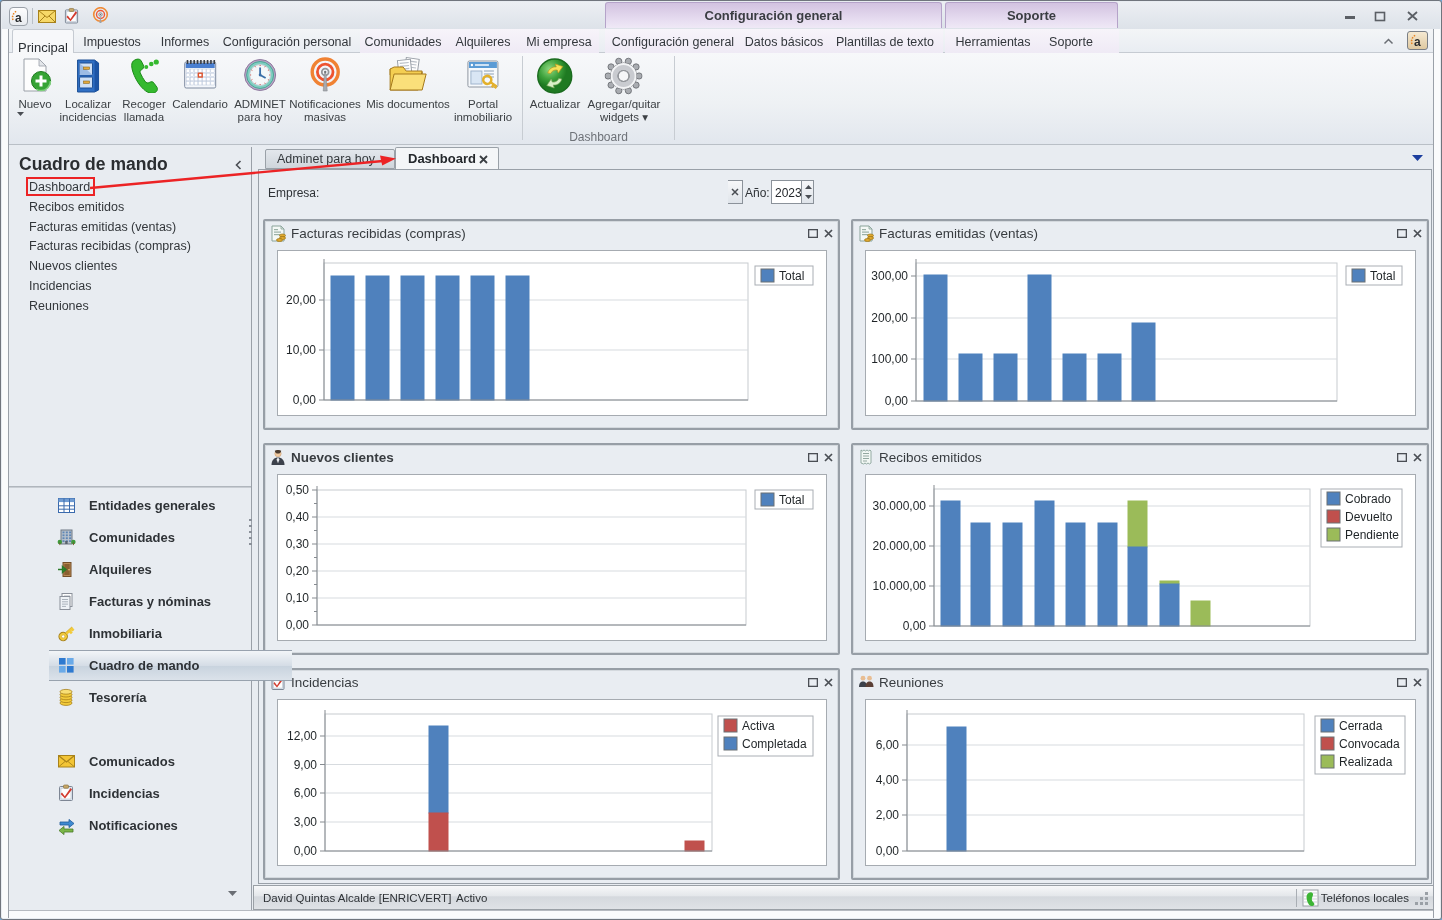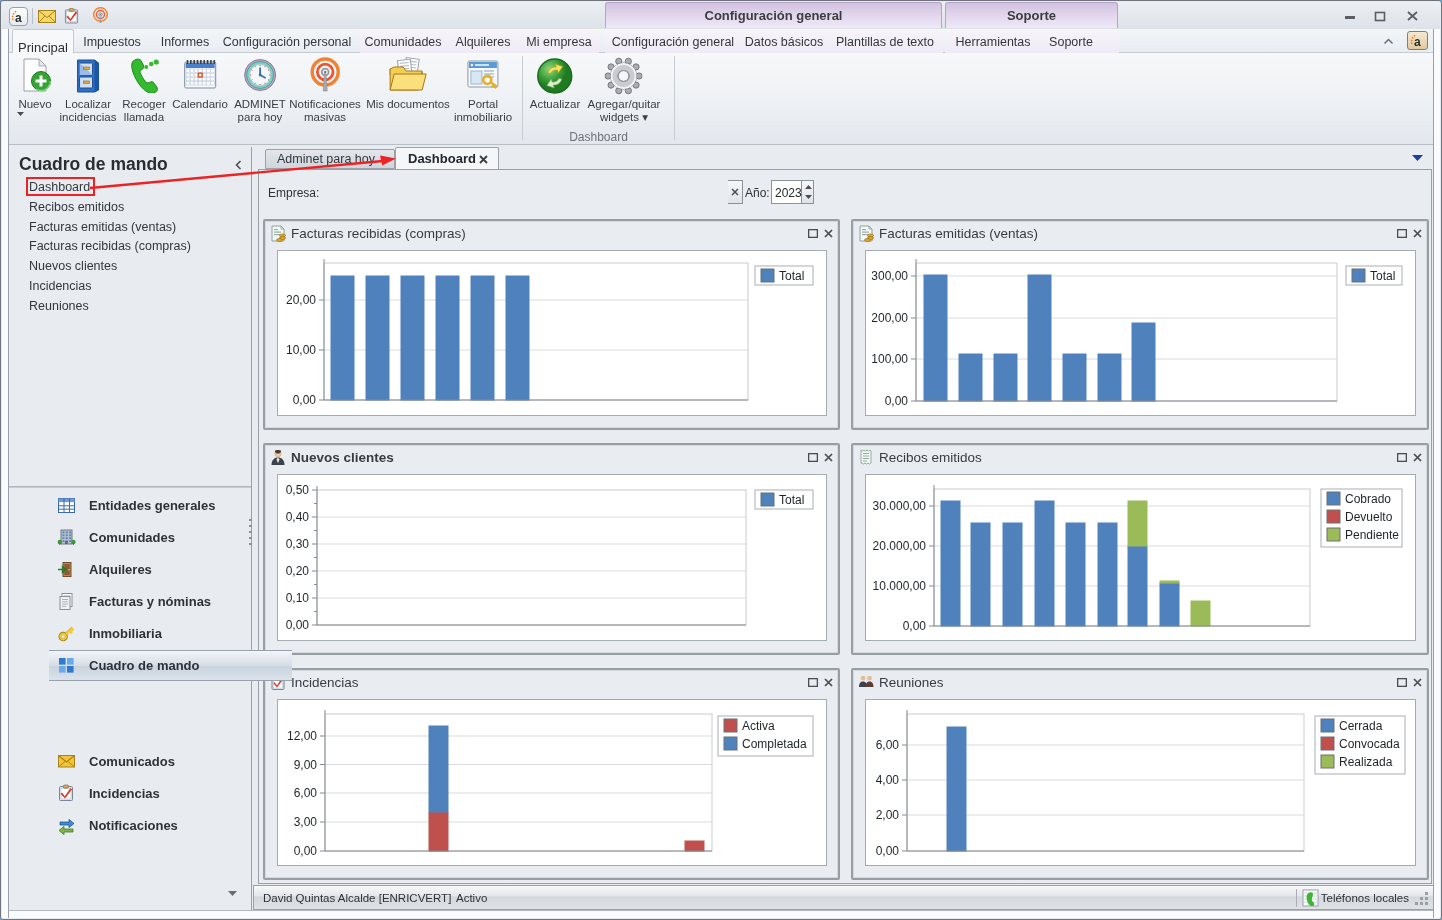--- a/index.html
+++ b/index.html
@@ -417,20 +417,34 @@
         <span class="nicon">
           <svg width="19" height="19" viewBox="0 0 19 19">
             <rect x="2" y="2" width="6.6" height="6.6" fill="#2f7ad0"></rect>
             <rect x="10" y="2" width="6.6" height="6.6" fill="#6aaae8"></rect>
             <rect x="2" y="10" width="6.6" height="6.6" fill="#6aaae8"></rect>
             <rect x="10" y="10" width="6.6" height="6.6" fill="#2f7ad0"></rect>
           </svg>
         </span>
         <span>Cuadro de mando</span>
       </div>
+      <div class="nav-item" style="top:535px">
+        <span class="nicon">
+          <svg width="19" height="19" viewBox="0 0 19 19">
+            <g fill="#f2ca3a" stroke="#a8821a" stroke-width=".8">
+              <ellipse cx="9" cy="15" rx="6" ry="2.4"></ellipse>
+              <ellipse cx="9" cy="12.2" rx="6" ry="2.4"></ellipse>
+              <ellipse cx="9" cy="9.4" rx="6" ry="2.4"></ellipse>
+              <ellipse cx="9" cy="6.6" rx="6" ry="2.4"></ellipse>
+              <ellipse cx="9" cy="3.8" rx="6" ry="2.4" fill="#f8df75"></ellipse>
+            </g>
+          </svg>
+        </span>
+        <span>Tesorería</span>
+      </div>
       <div class="nav-item" style="top:599px">
         <span class="nicon">
           <svg width="19" height="19" viewBox="0 0 19 19">
             <rect x="1.5" y="3.5" width="16" height="11.5" fill="#f3c536" stroke="#a8821a"></rect>
             <path d="M1.5 3.5l8 6.5 8-6.5" fill="none" stroke="#a8821a" stroke-width="1.2"></path>
             <path d="M2 14.5l6-5M17 14.5l-6-5" fill="none" stroke="#a8821a" stroke-width=".9"></path>
           </svg>
         </span>
         <span>Comunicados</span>
       </div>

